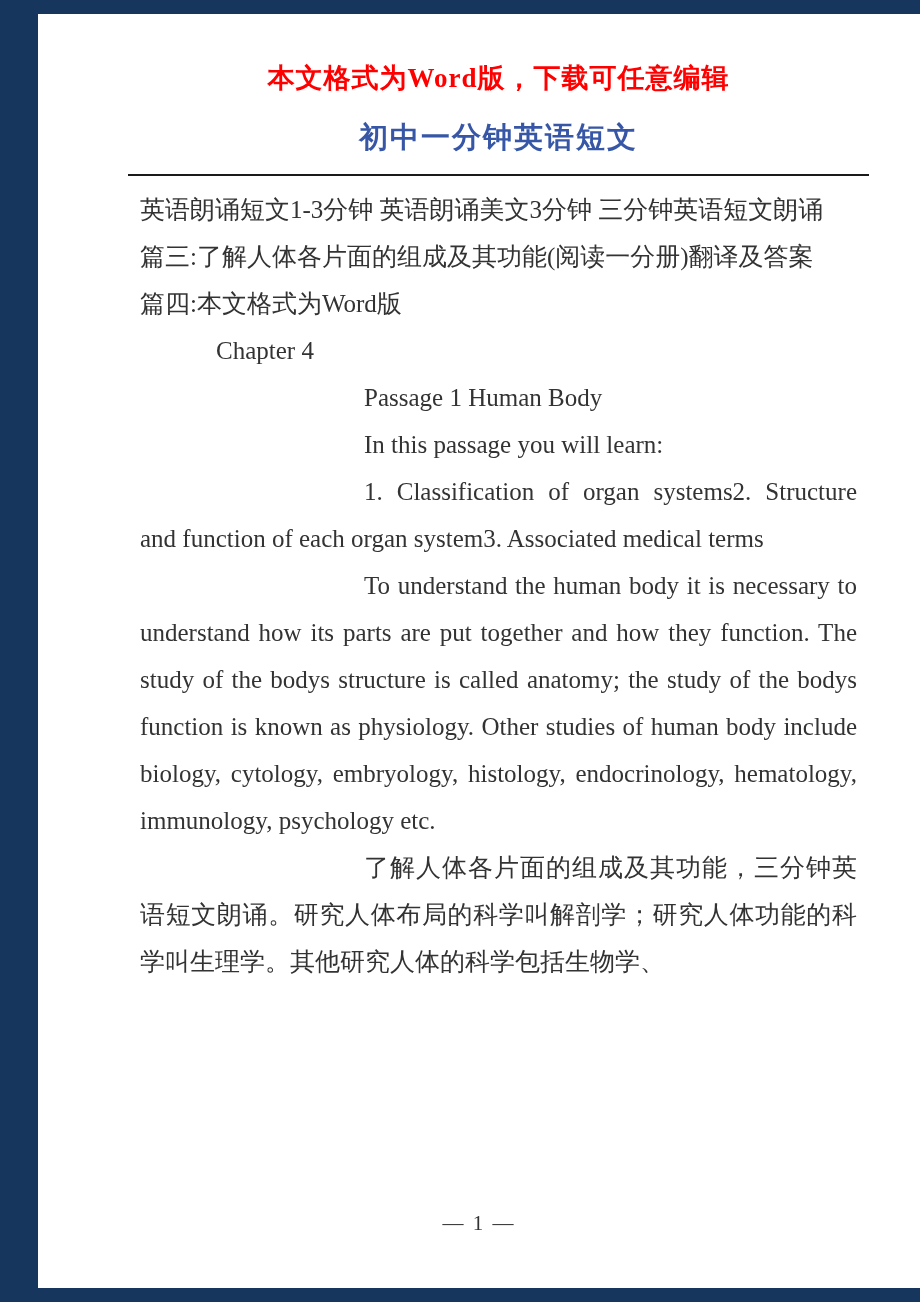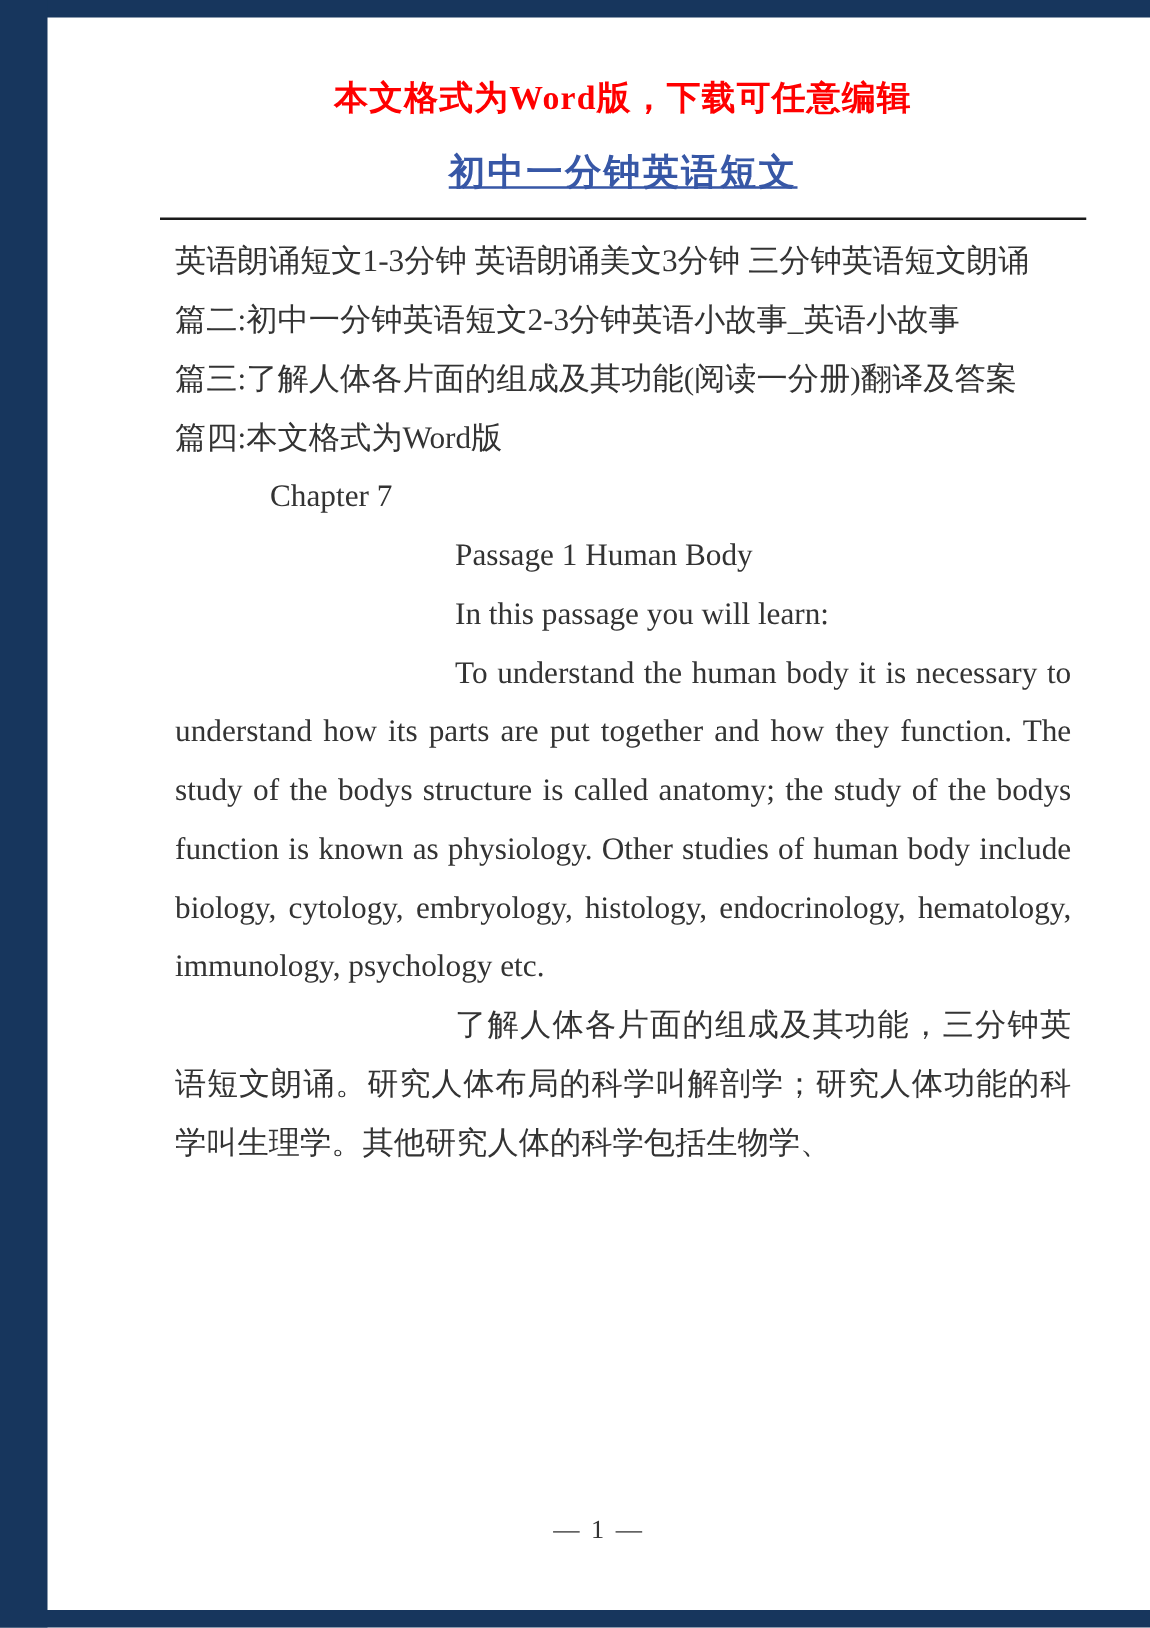--- a/index.html
+++ b/index.html
@@ -30,21 +30,20 @@
     letter-spacing:1px;
     margin:8px 0 0 0;
   }
   .doc-title{
     text-align:center;
     color:var(--blue);
     font-size:29px;
     font-weight:bold;
     letter-spacing:2px;
     margin:22px 0 0 0;
-    text-decoration:underline;
   }
   .title-rule{
     height:0;
     border-bottom:2px solid #1a1a1a;
     margin:16px -12px 0 -12px;
   }
   .body-text{
     margin-top:10px;
     color:var(--text);
     font-size:25px;
@@ -76,25 +75,25 @@
 <div class="page-content">
 
   <div class="notice">本文格式为Word版，下载可任意编辑</div>
 
   <div class="doc-title">初中一分钟英语短文</div>
 
   <div class="title-rule"></div>
 
   <div class="body-text">
     <p class="para plain">英语朗诵短文1-3分钟 英语朗诵美文3分钟 三分钟英语短文朗诵</p>
-    <p class="para plain">篇二:初中一分钟英语短文2-3分钟英语小故事_英语小故事</p>
     <p class="para plain">篇三:了解人体各片面的组成及其功能(阅读一分册)翻译及答案</p>
     <p class="para plain">篇四:本文格式为Word版</p>
-    <p class="para indent-small">Chapter 7</p>
+    <p class="para indent-small">Chapter 4</p>
     <p class="para indent-large">Passage 1 Human Body</p>
     <p class="para indent-large">In this passage you will learn:</p>
+    <p class="para indent-large">1. Classification of organ systems2. Structure and function of each organ system3. Associated medical terms</p>
     <p class="para indent-large">To understand the human body it is necessary to understand how its parts are put together and how they function. The study of the bodys structure is called anatomy; the study of the bodys function is known as physiology. Other studies of human body include biology, cytology, embryology, histology, endocrinology, hematology, immunology, psychology etc.</p>
     <p class="para indent-large">了解人体各片面的组成及其功能，三分钟英语短文朗诵。研究人体布局的科学叫解剖学；研究人体功能的科学叫生理学。其他研究人体的科学包括生物学、</p>
   </div>
 
 </div>
 
 <div class="footer">— 1 —</div>
 
 </body></html>

